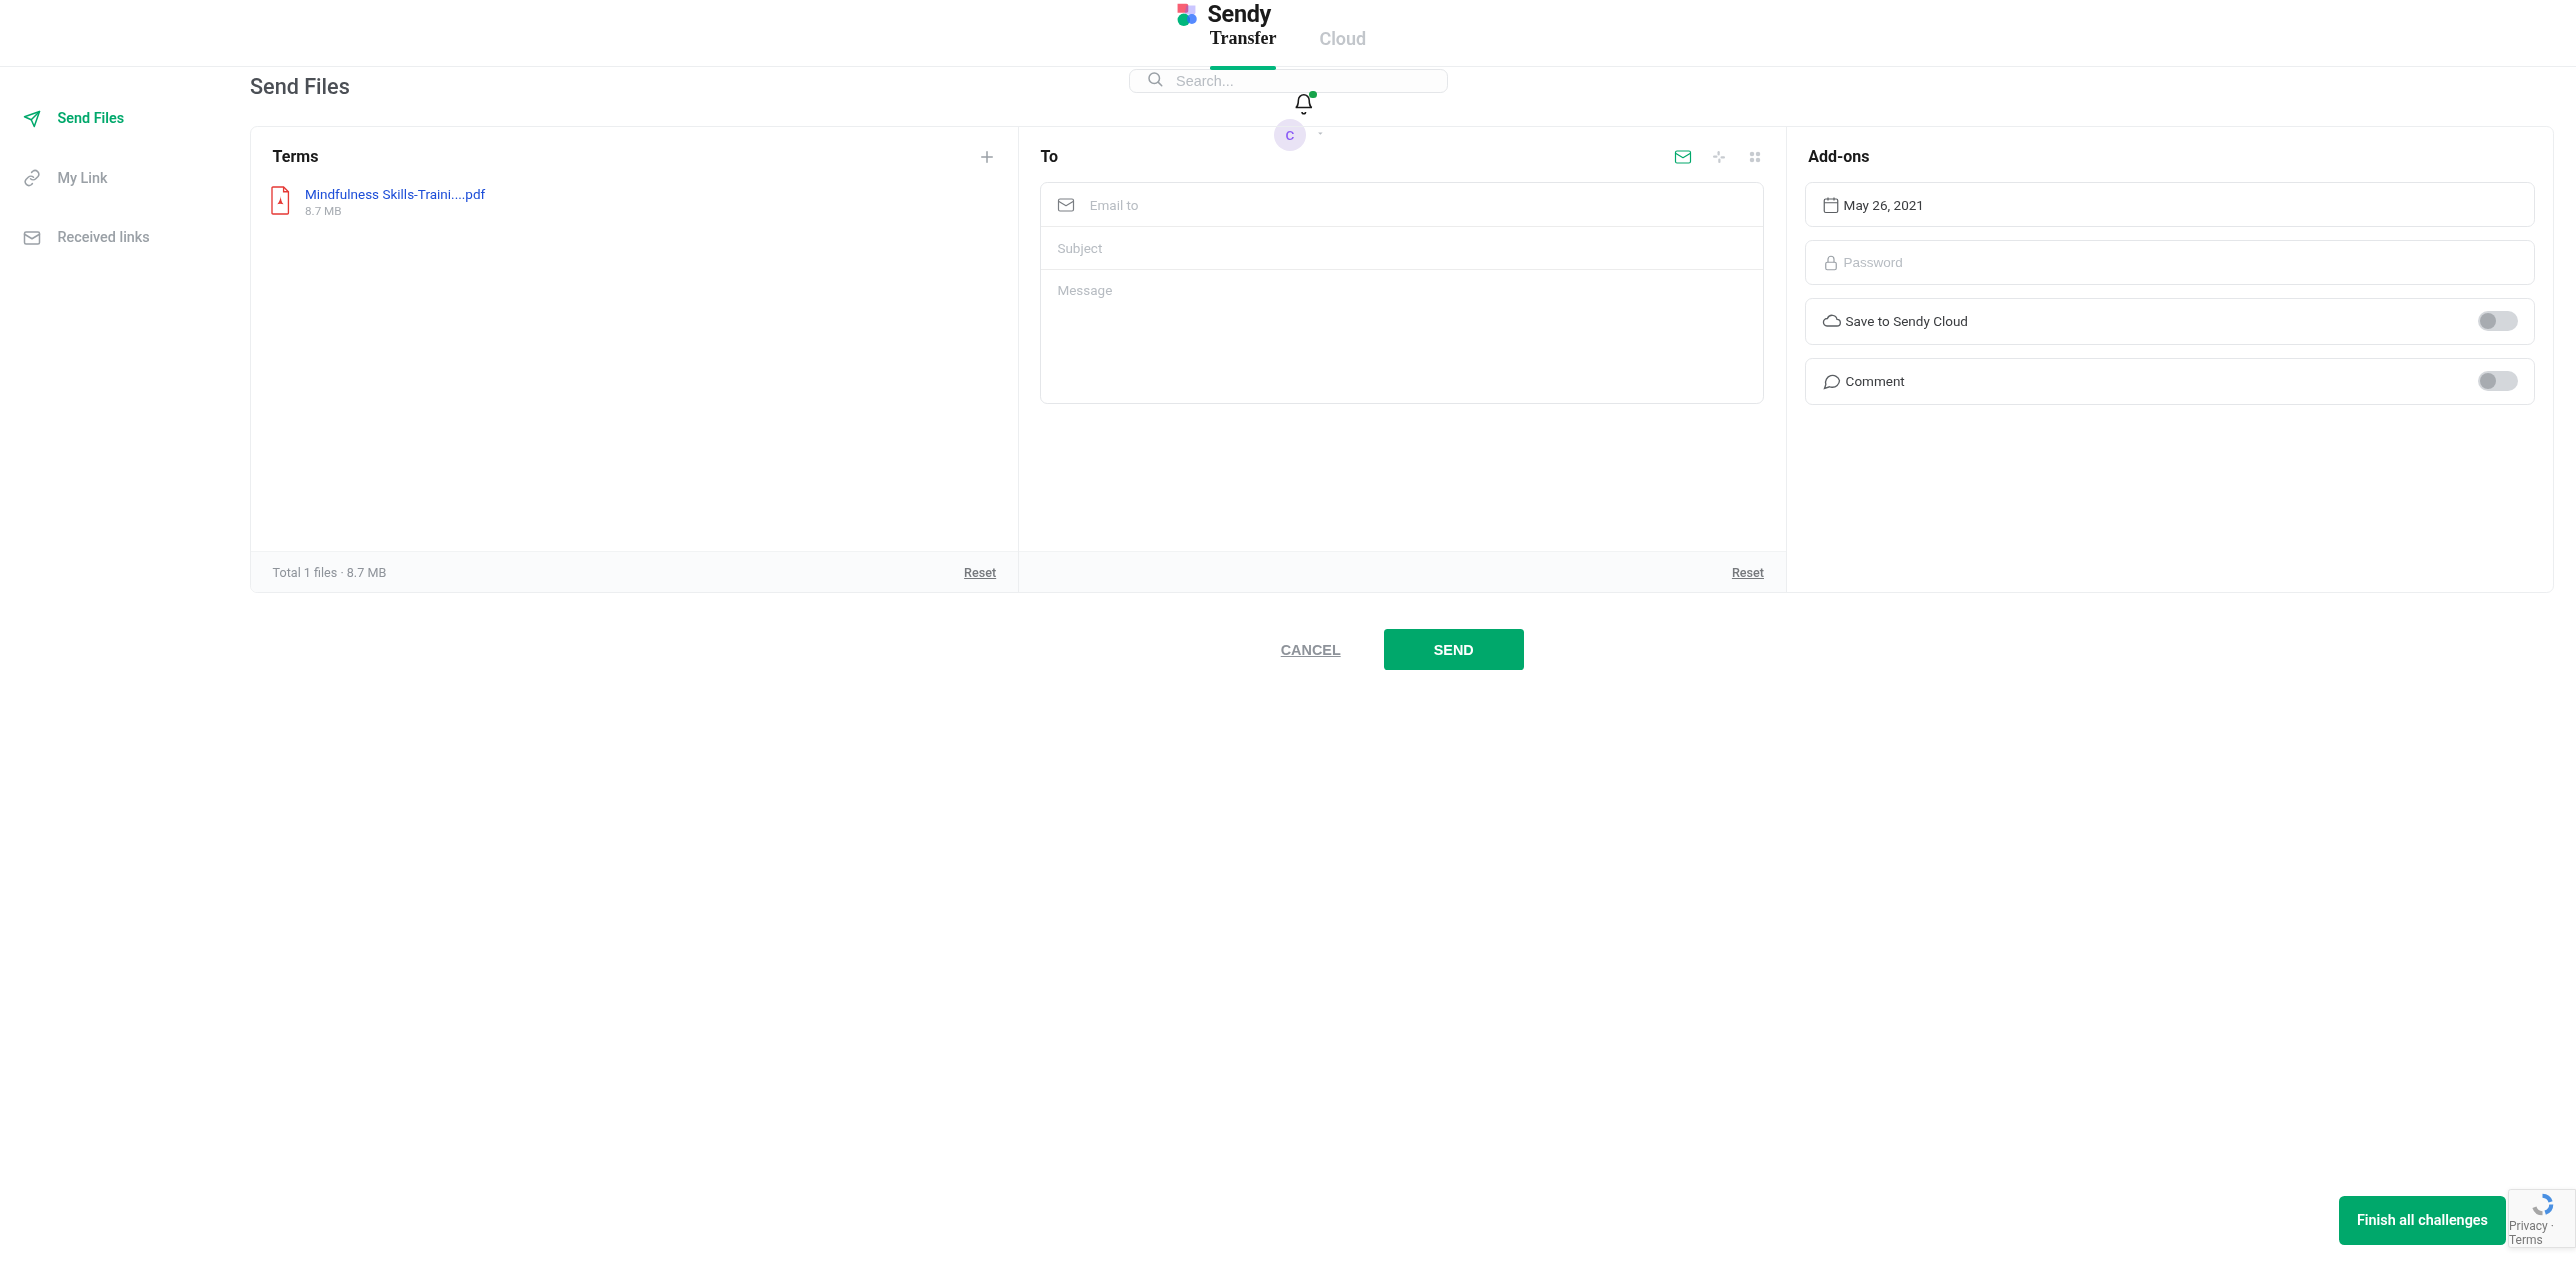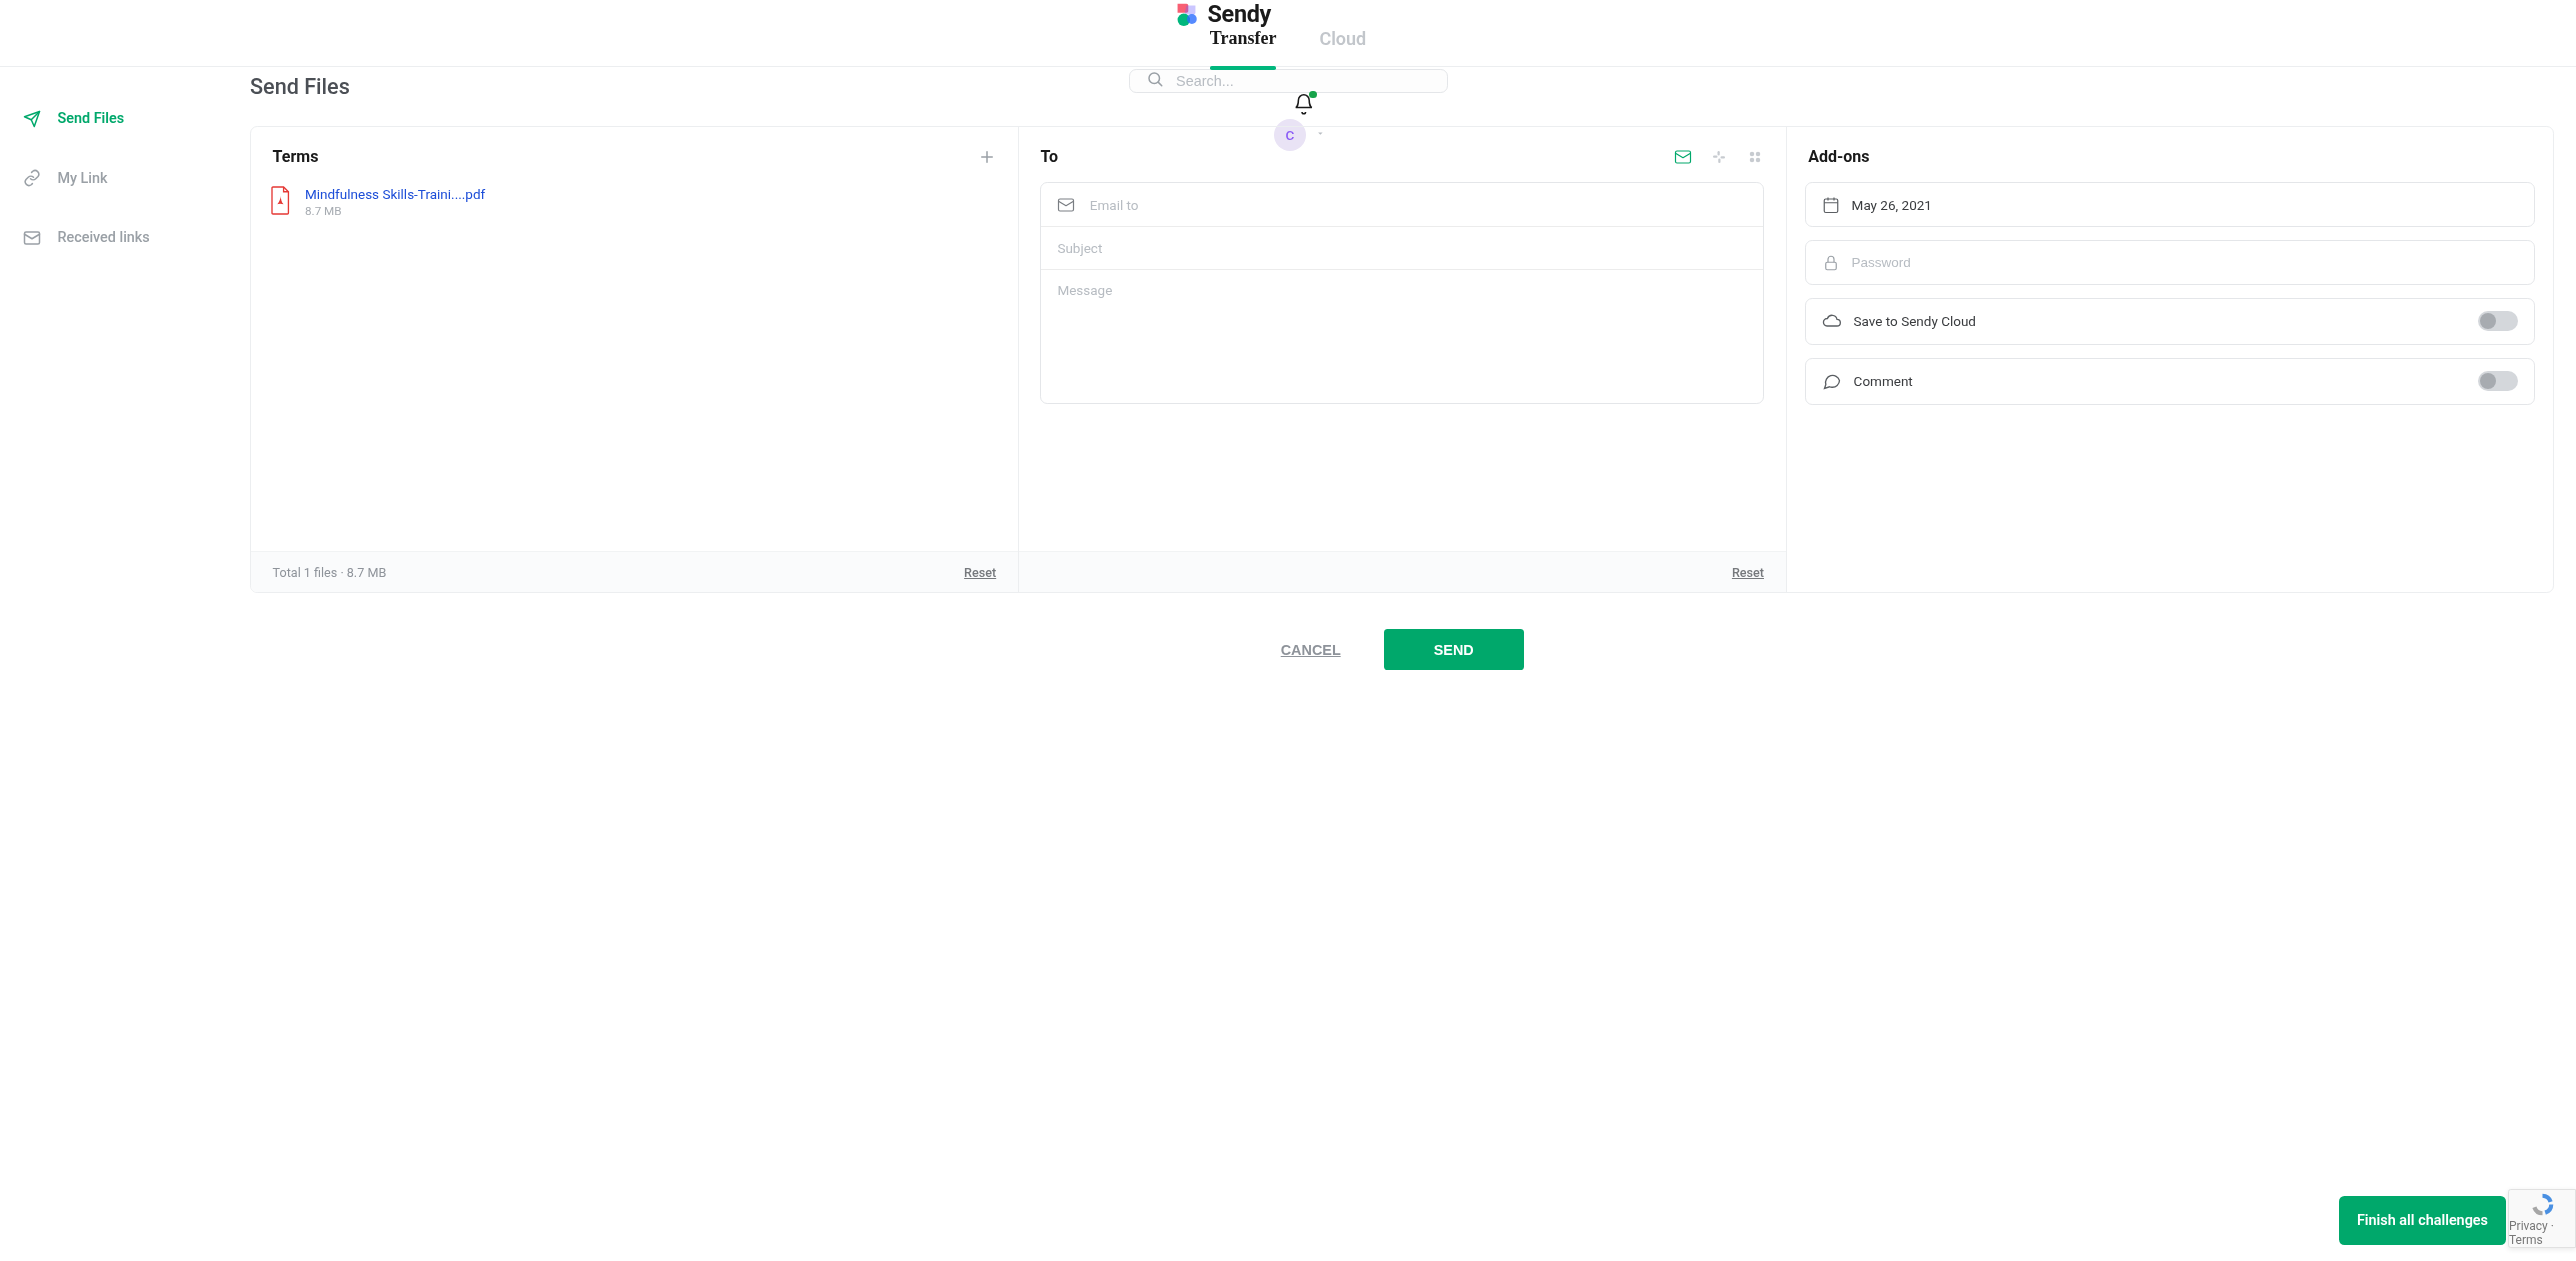--- a/index.html
+++ b/index.html
@@ -102,21 +102,21 @@
     .field-row:last-child { border-bottom: none; }
     .field-row input, .field-row textarea {
       border: none; outline: none; flex: 1; font-size: 13.5px; color: #333; background: transparent; font-family: inherit;
     }
     .field-row input::placeholder, .field-row textarea::placeholder { color: #b7bcc2; }
     .field-row textarea { resize: none; height: 108px; }
     .field-row.msg { align-items: flex-start; }
 
     .addons { padding: 0 18px; }
     .addon-row {
-      display: flex; align-items: center; gap: 12px;
+      display: flex; align-items: center; gap: 4px;
       border: 0.9px solid #e4e6e9; border-radius: 7.2px;
       padding: 12.6px 16px; margin-bottom: 12.6px; font-size: 13.5px; color: #3a3c3f;
     }
     .addon-row input { border: none; outline: none; flex: 1; font-size: 13.5px; background: transparent; }
     .addon-row input::placeholder { color: #b7bcc2; }
     .addon-label { flex: 1; }
     .toggle {
       width: 40px; height: 20px; border-radius: 10px; background: #d4d7db;
       position: relative; cursor: pointer;
     }

